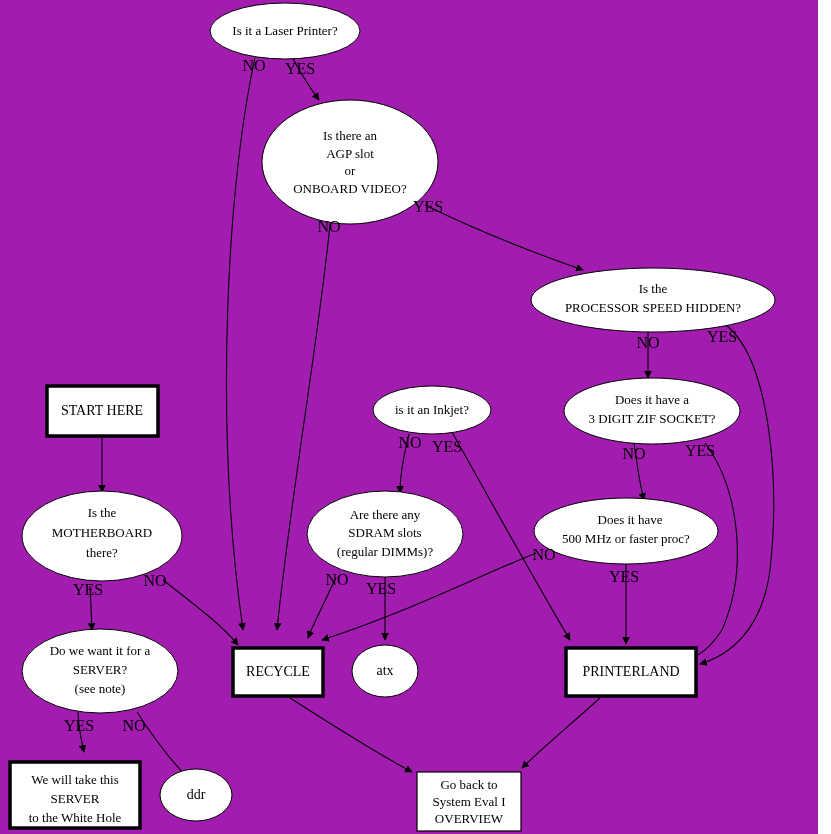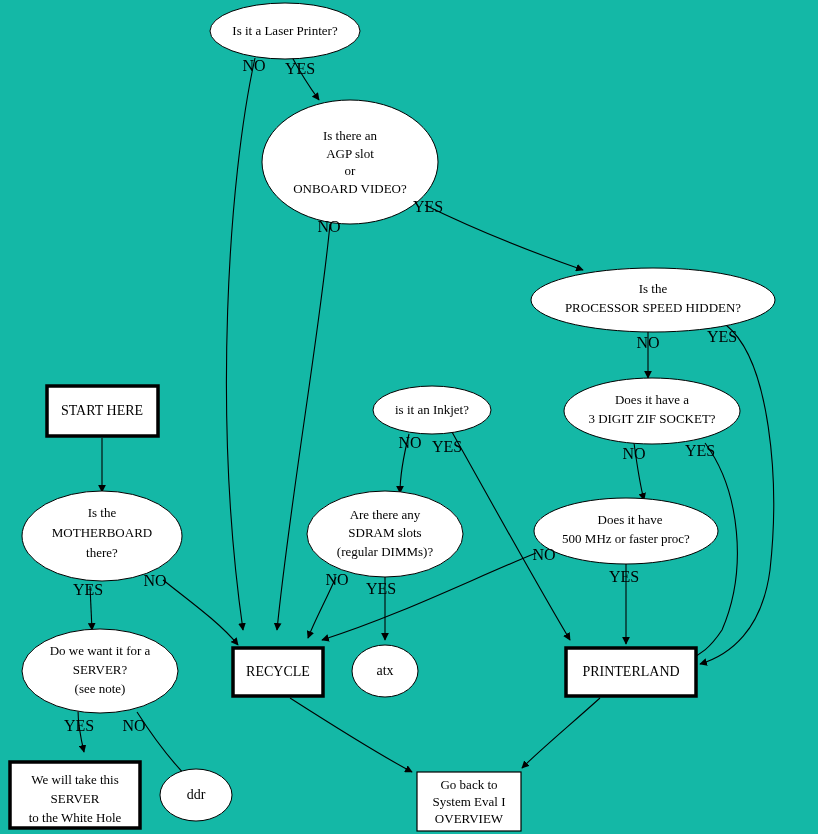--- a/index.html
+++ b/index.html
@@ -4,21 +4,21 @@
 <style>
   html, body {
     margin: 0;
     padding: 0;
     background: #ffffff;
   }
   #canvas-wrap {
     position: relative;
     width: 818px;
     height: 834px;
-    background: #14b8a6;
+    background: #a21caf;
     overflow: hidden;
     font-family: "Liberation Serif", "DejaVu Serif", serif;
   }
   svg#flowchart {
     display: block;
     width: 831px;
     height: 834px;
   }
   .node-ellipse {
     fill: #ffffff;

